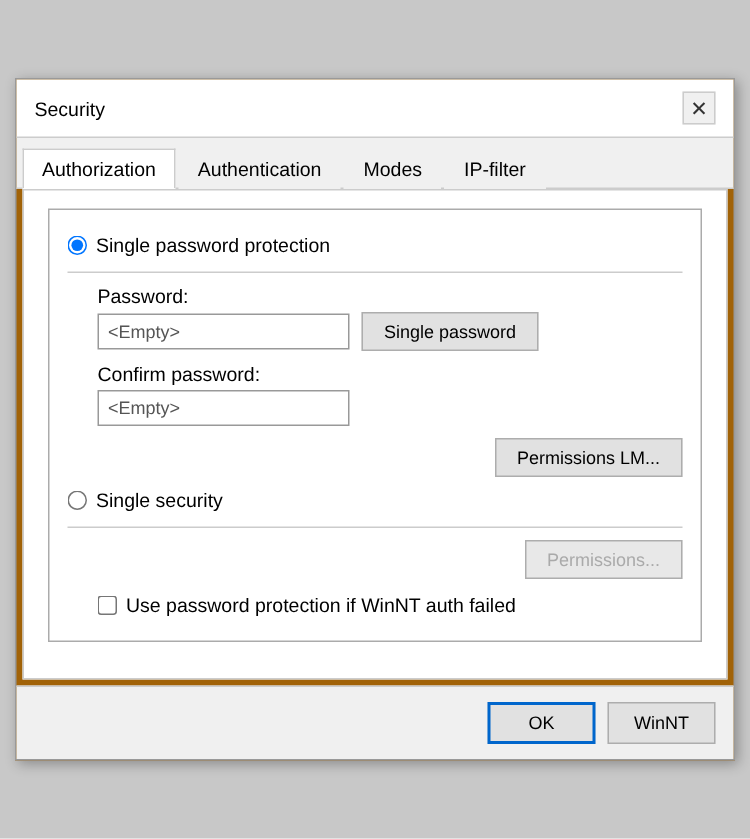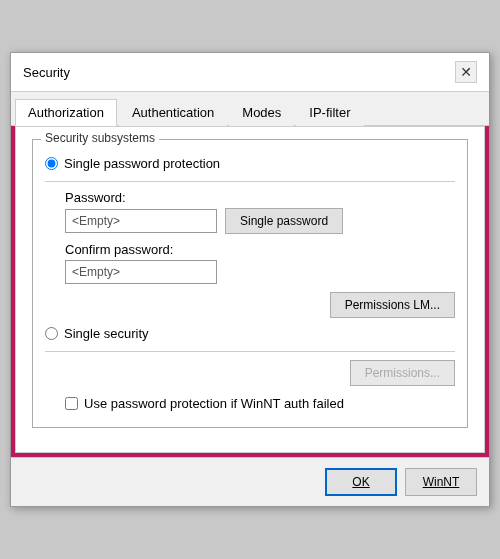--- a/index.html
+++ b/index.html
@@ -15,21 +15,21 @@
       display: flex;
       align-items: center;
       justify-content: center;
       width: 500px;
       height: 559px;
       overflow: hidden;
     }
 
     .dialog {
       width: 480px;
-      background: #be185d;
+      background: #a16207;
       border: 1px solid #999;
       box-shadow: 2px 2px 8px rgba(0,0,0,0.3);
     }
 
     .title-bar {
       background: #fff;
       padding: 8px 12px;
       display: flex;
       align-items: center;
       justify-content: space-between;
@@ -128,21 +128,21 @@
       color: #000;
     }
 
     .input-row {
       display: flex;
       align-items: center;
       gap: 8px;
     }
 
     .text-input {
-      width: 152px;
+      width: 168px;
       padding: 4px 6px;
       border: 1px solid #999;
       background: #fff;
       color: #555;
       font-size: 12px;
     }
 
     .btn {
       padding: 5px 14px;
       border: 1px solid #adadad;
@@ -189,21 +189,20 @@
     }
 
     .dialog-footer {
       display: flex;
       justify-content: flex-end;
       padding: 10px 12px;
       gap: 8px;
       background: #f0f0f0;
       border-top: 1px solid #ccc;
       margin-top: 4px;
-      text-decoration: underline;
     }
 
     .btn-ok {
       min-width: 72px;
       padding: 5px 14px;
       border: 2px solid #0066cc;
       background: #e1e1e1;
       cursor: pointer;
       font-size: 12px;
     }
@@ -229,21 +228,20 @@
 
   <div class="tabs">
     <div class="tab active">Authorization</div>
     <div class="tab">Authentication</div>
     <div class="tab">Modes</div>
     <div class="tab">IP-filter</div>
   </div>
 
   <div class="content">
     <div class="group-box">
-      <span class="group-box-title">Security subsystems</span>
 
       <div class="radio-option">
         <input type="radio" name="security-type" checked="" style="">
         <span>Single password protection</span>
       </div>
 
       <hr class="separator">
 
       <div class="form-row">
         <label class="form-label">Password:</label>

